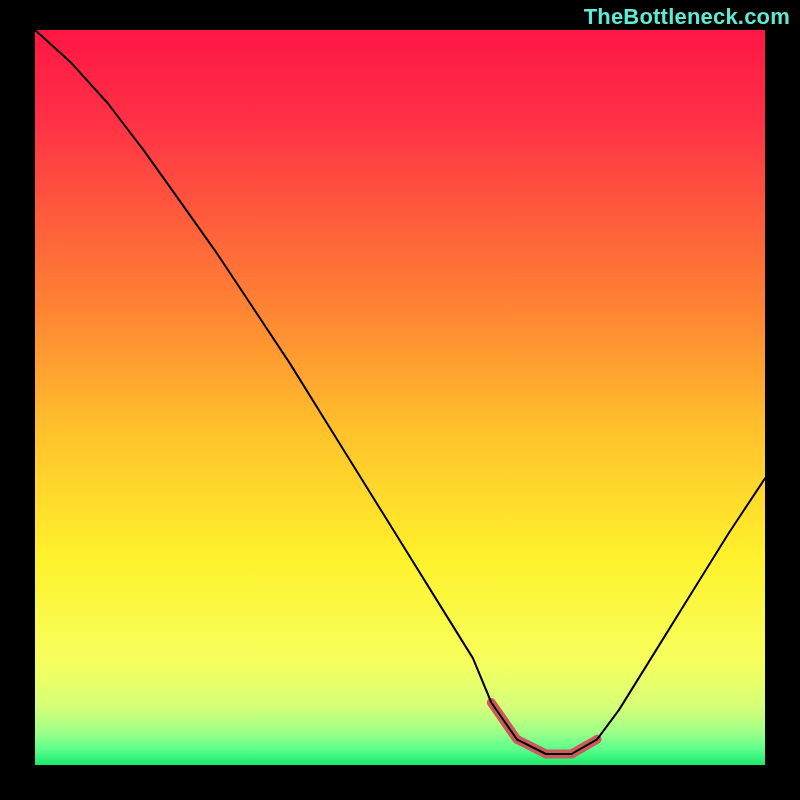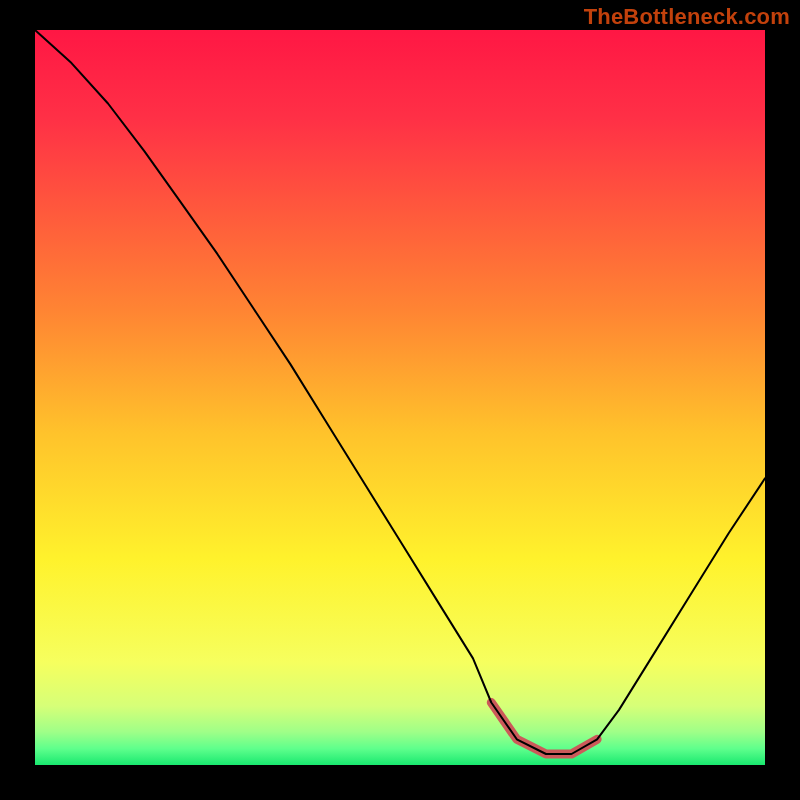--- a/index.html
+++ b/index.html
@@ -15,21 +15,21 @@
     position: absolute;
     left: 0; top: 0;
     width: 800px;
     height: 800px;
     background: #000;
   }
   .watermark {
     position: absolute;
     top: 4px;
     right: 10px;
-    color: #c2410c;
+    color: #5eead4;
     font-size: 22px;
     font-weight: 600;
     letter-spacing: 0.2px;
     z-index: 100;
   }
   .plot-area {
     position: absolute;
     left: 35px;
     top: 30px;
     width: 730px;

